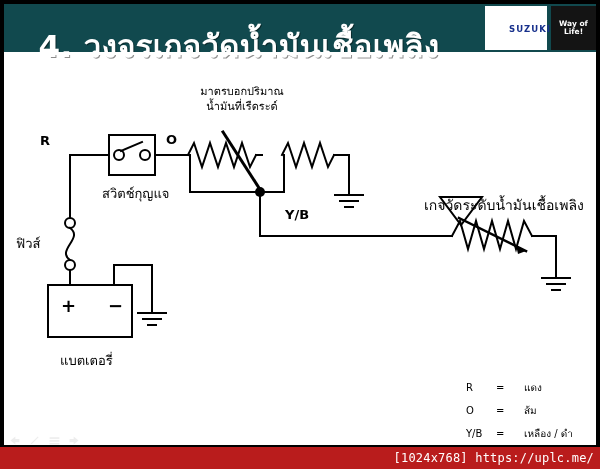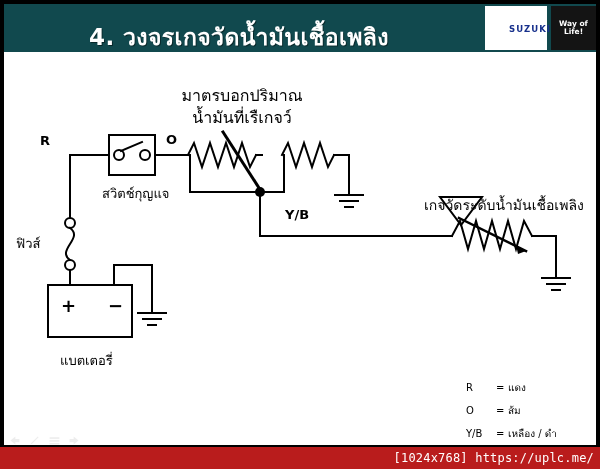--- a/index.html
+++ b/index.html
@@ -8,23 +8,23 @@
 
   .slide{position:absolute;left:0;top:0;width:600px;height:469px;background:#000;}
 
   
   .page{position:absolute;left:4px;top:4px;width:592px;height:441px;
         background:#ffffff;overflow:hidden;}
 
   
   .header{position:absolute;left:0;top:0;width:592px;height:48px;
           background:#11494e;}
-  .header-title{position:absolute;left:0;top:13px;width:470px;height:40px;
+  .header-title{position:absolute;left:0;top:22px;width:470px;height:40px;
         line-height:40px;text-align:center;color:#ffffff;
-        font-size:23px;font-weight:bold;letter-spacing:.4px;
+        font-size:31px;font-weight:bold;letter-spacing:.4px;
         text-shadow:1px 1px 0 rgba(0,0,0,.45);white-space:nowrap;}
 
   .logo-box{position:absolute;left:481px;top:2px;width:62px;height:44px;
             background:#ffffff;display:flex;flex-direction:row;
             align-items:center;justify-content:center;gap:28px;}
   .suzuki-s{width:30px;height:22px;display:block;}
   .suzuki-word{font-size:8.5px;font-weight:bold;color:#17308c;
                letter-spacing:1px;margin-top:1px;font-family:"DejaVu Sans",sans-serif;}
 
   .wol-box{position:absolute;left:547px;top:2px;width:45px;height:44px;
@@ -38,30 +38,30 @@
   
   .canvas{position:absolute;left:0;top:51px;width:592px;height:374px;}
   .canvas svg{position:absolute;left:0;top:0;}
 
   
   .lbl{position:absolute;color:#000;font-size:13px;white-space:nowrap;
        font-family:"DejaVu Sans","Liberation Sans",sans-serif;}
   .lbl-bold{font-weight:bold;font-size:13px;}
 
   .meter-label{position:absolute;left:173px;top:30px;width:130px;
-      text-align:center;font-size:16px;color:#000;line-height:1.35;}
+      text-align:center;font-size:11px;color:#000;line-height:1.35;}
   .gauge-label{position:absolute;left:420px;top:139px;font-size:14px;color:#000;
       white-space:nowrap;}
 
   
   .legend{position:absolute;left:462px;top:325px;font-size:10px;color:#000;}
   .legend-row{display:flex;align-items:baseline;margin-bottom:8px;}
   .legend-key{width:30px;font-family:"DejaVu Sans",sans-serif;}
   .legend-eq{width:12px;}
-  .legend-val{white-space:nowrap;}
+  .legend-val{white-space:nowrap;margin-left:16px;}
 
   
   .toolbar{position:absolute;left:4px;top:428px;width:120px;height:16px;
            display:flex;align-items:center;gap:7px;}
   .tb-ico{opacity:.10;}
 
   
   .watermark{position:absolute;left:0;top:447px;width:600px;height:22px;
              background:#b91c1c;color:#ffffff;font-size:12px;
              display:flex;align-items:center;justify-content:flex-end;
@@ -185,21 +185,21 @@
       <div class="lbl" style="left:12px;top:178px;text-align:center;">ฟิวส์</div>
 
       <div class="lbl" style="left:98px;top:128px;">สวิตช์กุญแจ</div>
 
       <div class="lbl lbl-bold" style="left:162px;top:77px;">O</div>
 
       <div class="lbl lbl-bold" style="left:281px;top:152px;">Y/B</div>
 
       <div class="meter-label">
         <div>มาตรบอกปริมาณ</div>
-        <div>น้ำมันที่เรืเกจว์</div>
+        <div>น้ำมันที่เรืดระด์</div>
       </div>
 
       <div class="gauge-label">เกจวัดระดับน้ำมันเชื้อเพลิง</div>
 
       <div class="lbl" style="left:57px;top:240px;font-size:18px;font-weight:bold;">+</div>
 
       <div class="lbl" style="left:104px;top:240px;font-size:18px;font-weight:bold;">−</div>
 
       <div class="lbl" style="left:56px;top:295px;">แบตเตอรี่</div>
 

